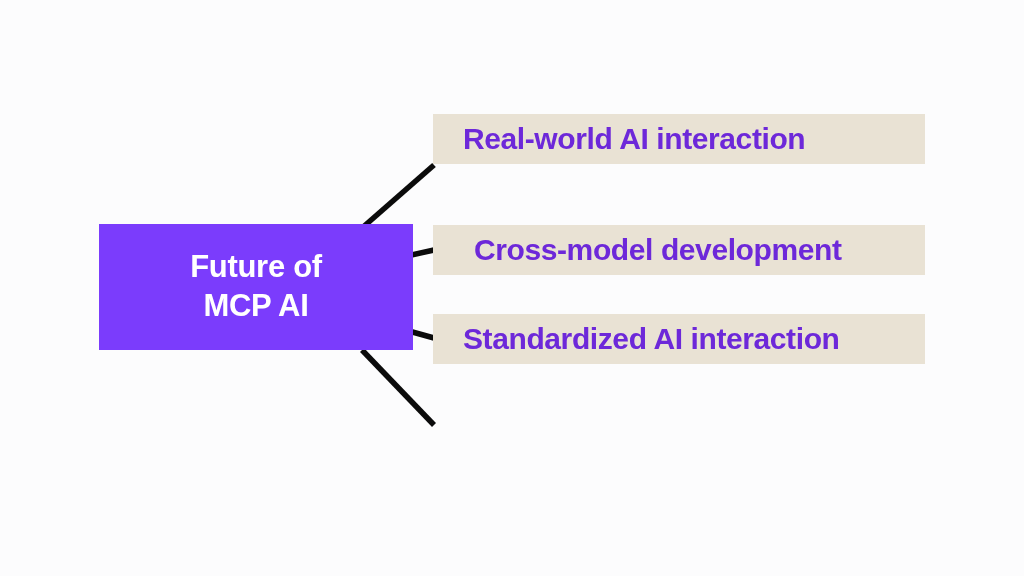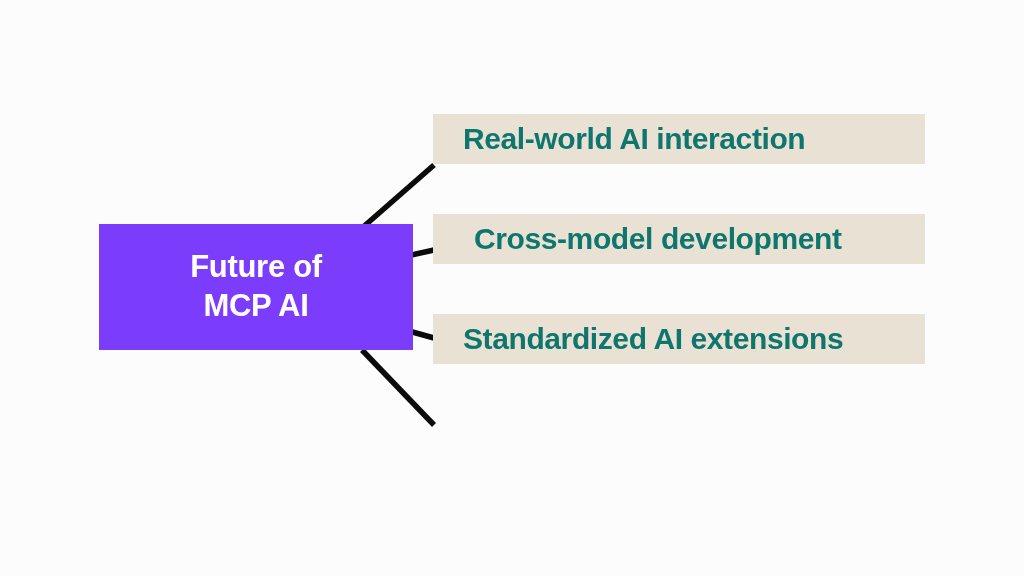--- a/index.html
+++ b/index.html
@@ -56,29 +56,29 @@
     width: 492px;
     height: 50px;
     background: #e9e2d4;
     display: flex;
     align-items: center;
     box-sizing: border-box;
     padding-left: 30px;
     z-index: 2;
   }
   .branch-node-label {
-    color: #0f766e;
+    color: #6d28d9;
     font-size: 30px;
     font-weight: bold;
     line-height: 1;
     letter-spacing: -0.4px;
     white-space: nowrap;
   }
   .branch-1 { top: 114px; }
-  .branch-2 { top: 214px; padding-left: 41px; }
+  .branch-2 { top: 225px; padding-left: 41px; }
   .branch-3 { top: 314px; }
   .branch-4 { top: 414px; }
 </style>
 </head>
 <body>
 
 <div id="diagram-canvas">
 
   <svg id="connector-layer" viewBox="0 0 1024 576" width="1024" height="576" aria-hidden="true">
     <line x1="362" y1="228" x2="434" y2="165" stroke="#0b0b0b" stroke-width="5.5" stroke-linecap="butt"></line>
@@ -94,17 +94,17 @@
 
   <div class="branch-node branch-1">
     <div class="branch-node-label">Real-world AI interaction</div>
   </div>
 
   <div class="branch-node branch-2">
     <div class="branch-node-label">Cross-model development</div>
   </div>
 
   <div class="branch-node branch-3">
-    <div class="branch-node-label">Standardized AI extensions</div>
+    <div class="branch-node-label">Standardized AI interaction</div>
   </div>
 
 
 </div>
 
 </body></html>

